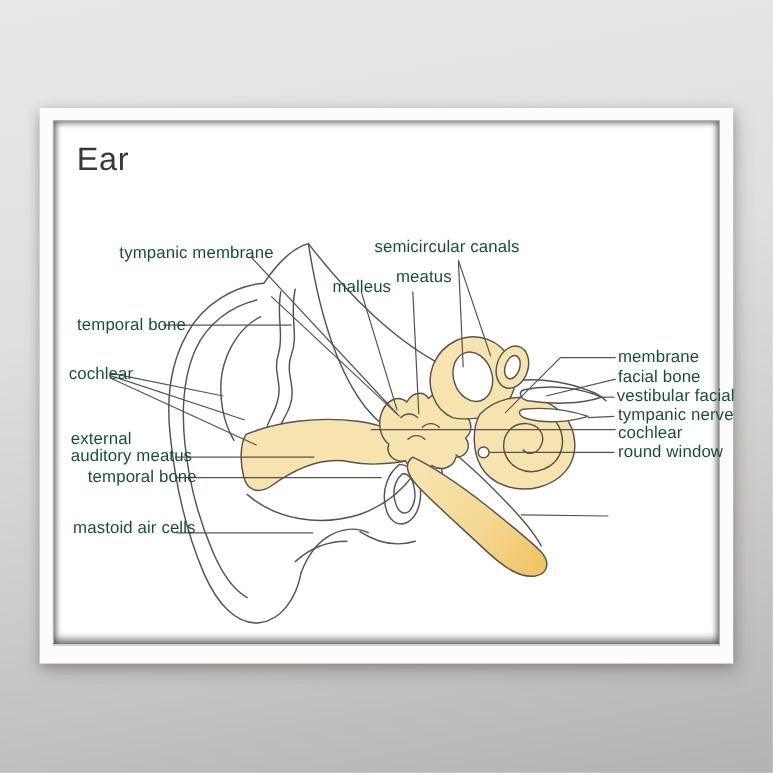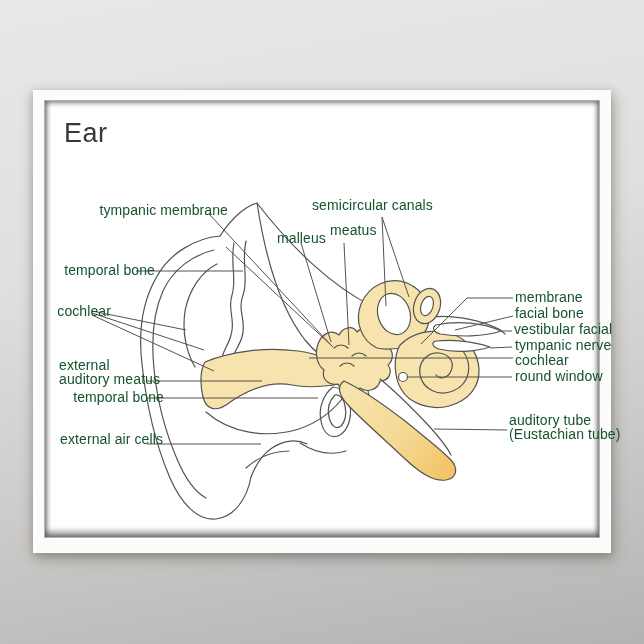--- a/index.html
+++ b/index.html
@@ -122,27 +122,23 @@
   <div class="lbl" style="left:312px;top:199px">semicircular canals</div>
   <div class="lbl r" style="right:509px;top:264px">temporal bone</div>
   <div class="lbl r" style="right:553px;top:305px">cochlear</div>
 
   <div class="lbl" style="left:59px;top:359px">
     <div>external</div>
     <div>auditory meatus</div>
   </div>
 
   <div class="lbl r" style="right:500px;top:391px">temporal bone</div>
-  <div class="lbl r" style="right:501px;top:433px">external air cells</div>
+  <div class="lbl r" style="right:501px;top:433px">mastoid air cells</div>
 
   <div class="lbl" style="left:515px;top:291px">membrane</div>
   <div class="lbl" style="left:515px;top:307px">facial bone</div>
   <div class="lbl" style="left:514px;top:323px">vestibular facial</div>
   <div class="lbl" style="left:515px;top:339px">tympanic nerve</div>
   <div class="lbl" style="left:515px;top:354px">cochlear</div>
   <div class="lbl" style="left:515px;top:370px">round window</div>
 
-  <div class="lbl" style="left:509px;top:413px;line-height:14px">
-    <div>auditory tube</div>
-    <div>(Eustachian tube)</div>
-  </div>
 
 </div>
 
 </body></html>

